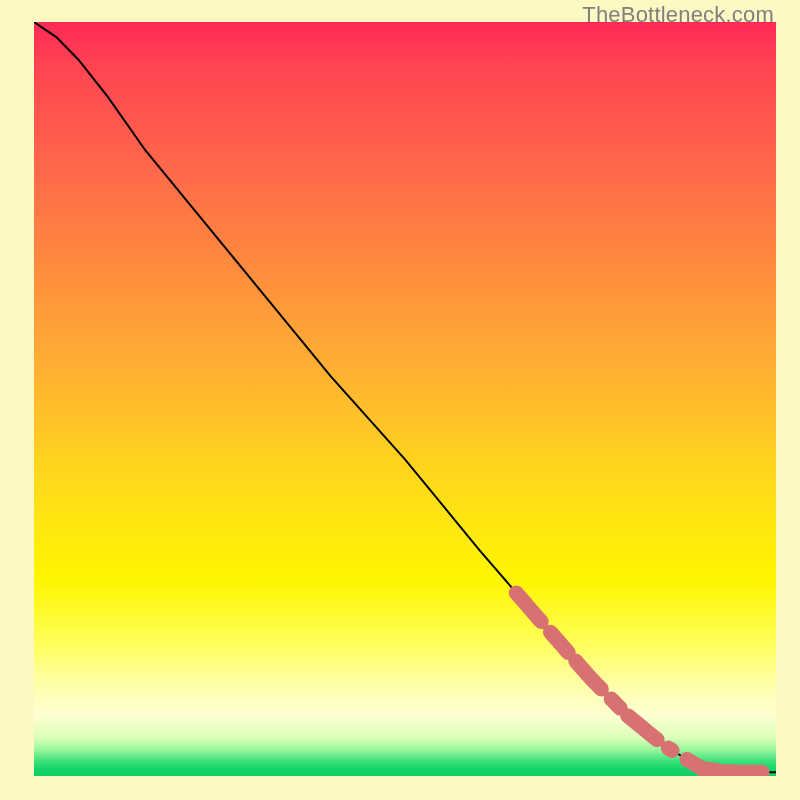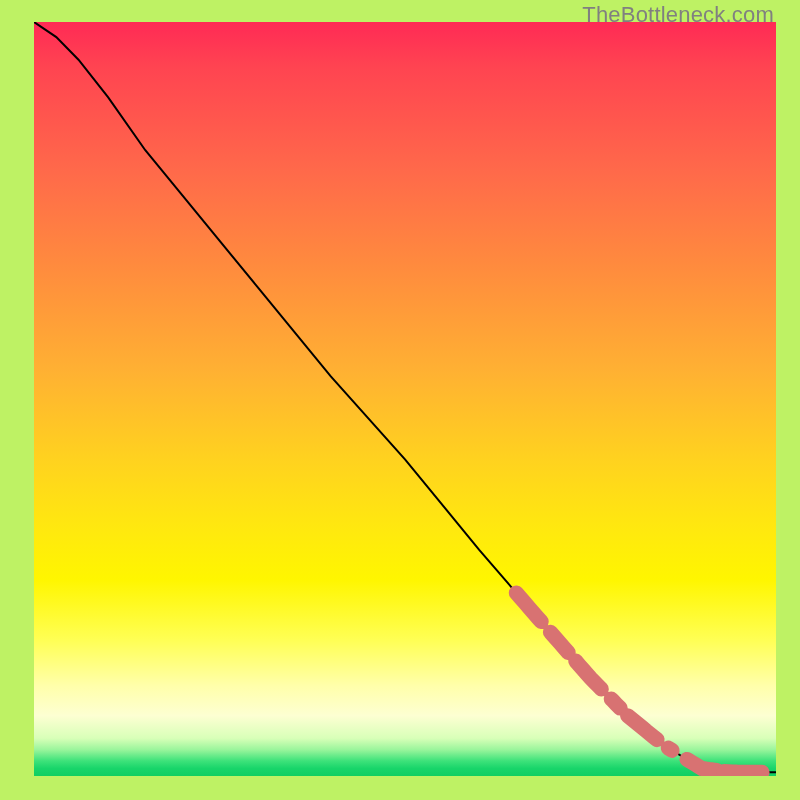--- a/index.html
+++ b/index.html
@@ -8,21 +8,21 @@
     width: 800px;
     height: 800px;
     overflow: hidden;
     background: #000;
     font-family: Arial, Helvetica, sans-serif;
   }
   .stage {
     position: relative;
     width: 800px;
     height: 800px;
-    background: #bef264;
+    background: #fef9c3;
   }
   
   .plot {
     position: absolute;
     left: 34px;
     top: 22px;
     width: 742px;   
     height: 754px;  
     overflow: hidden;
   }

